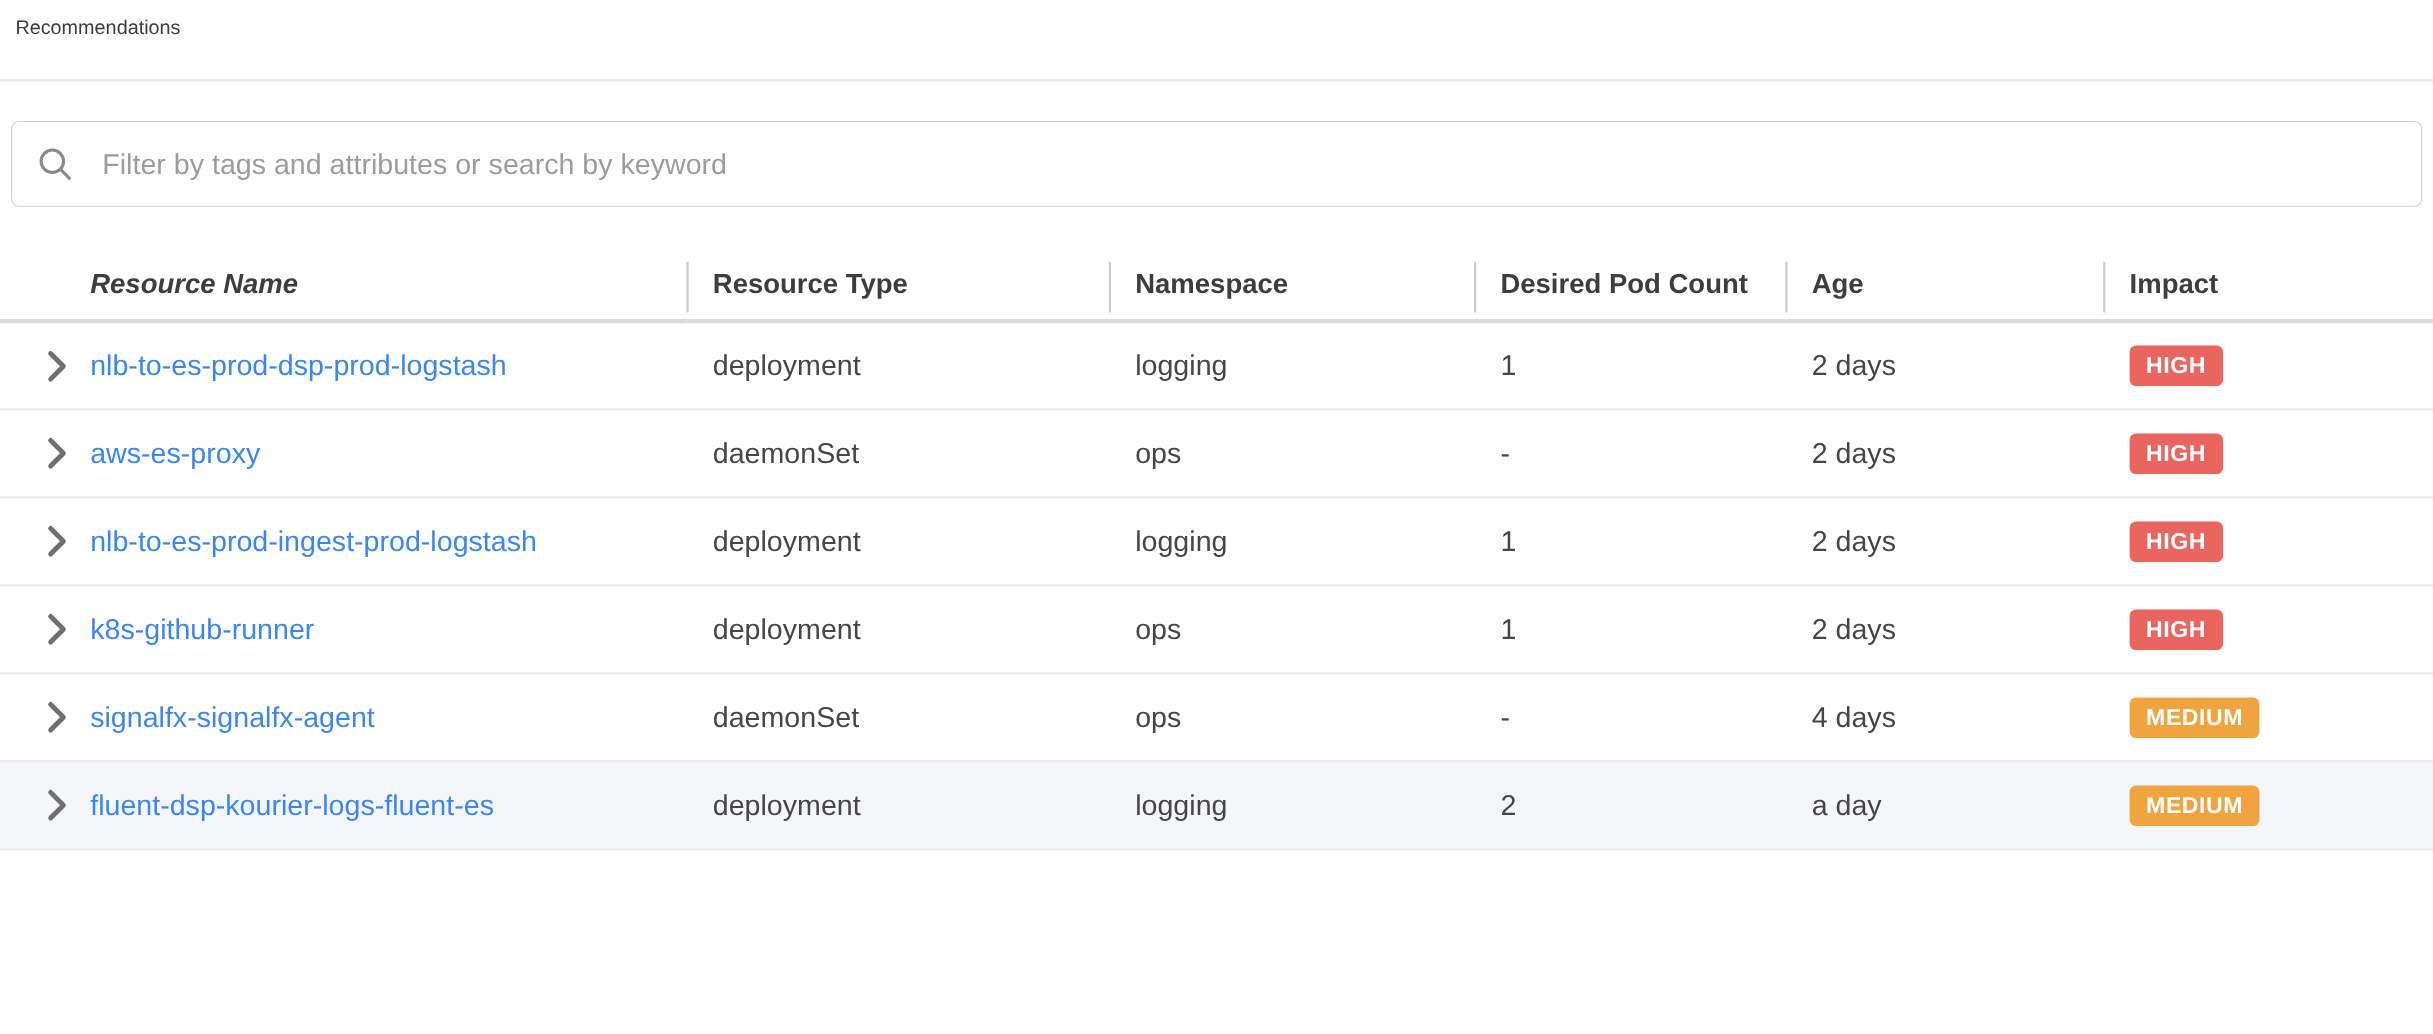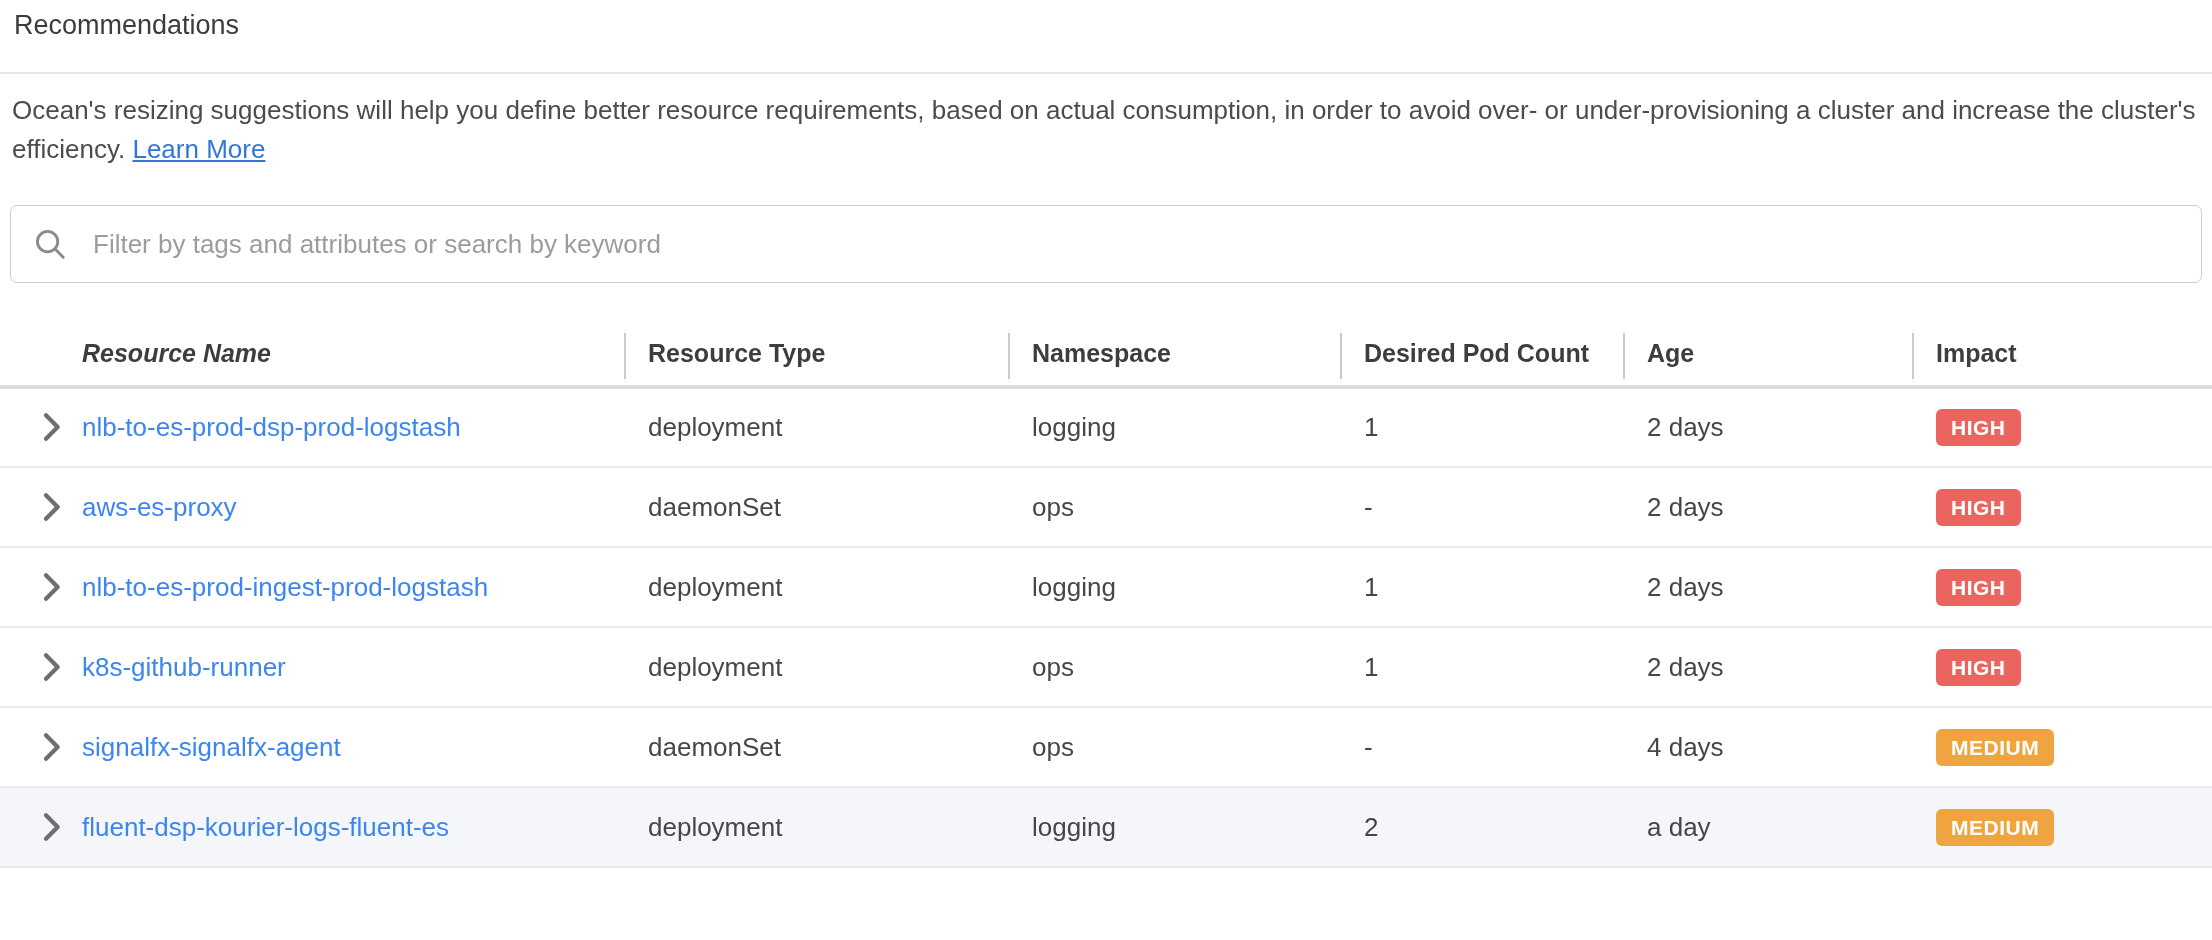--- a/index.html
+++ b/index.html
@@ -7,21 +7,21 @@
   body {
     width: 2212px; height: 940px; overflow: hidden;
     background: #ffffff;
     font-family: "Liberation Sans", sans-serif;
     color: #464646;
   }
   .page { position: relative; width: 2212px; height: 940px; }
 
   h1.page-title {
     margin: 0; padding: 9px 0 0 14px;
-    font-size: 27px; line-height: 32px;
+    font-size: 18px; line-height: 32px;
     font-weight: 400; color: #3c3c3c;
   }
   .title-divider { height: 2px; background: #e7e7e7; margin-top: 31px; }
 
   .description {
     margin: 17px 14px 0 12px;
     font-size: 26px; line-height: 39px; color: #4c4c4c;
   }
   .description .line { display: block; white-space: nowrap; }
   .learn-more { color: #3277d8; text-decoration: underline; cursor: pointer; }
@@ -62,44 +62,39 @@
 
   tbody tr { height: 80px; }
   tbody td {
     vertical-align: middle; font-size: 26px; color: #464646;
     border-bottom: 2px solid #ebebeb;
     padding: 0 0 0 24px; overflow: hidden; white-space: nowrap;
   }
   tbody tr.highlighted td { background: #f4f6fa; }
 
   td.c-name { padding-left: 40px; }
-  .name-wrap { display: flex; }
+  .name-wrap { display: flex; align-items: center; }
   .chev { display: inline-flex; width: 24px; margin-right: 18px; cursor: pointer; flex: 0 0 auto; }
   .res-link { color: #3b86ef; text-decoration: none; cursor: pointer; }
 
   .badge {
     display: inline-block; padding: 6px 15px; border-radius: 6px;
     color: #ffffff; font-size: 21px; font-weight: 700; letter-spacing: 0.5px;
     line-height: 25px;
   }
 </style>
 </head>
 <body>
 
 <div class="page">
 
   <h1 class="page-title">Recommendations</h1>
 
   <div class="title-divider"></div>
 
-  <p class="description">
-    <span class="line">Ocean's resizing suggestions will help you define better resource requirements, based on actual consumption, in order to avoid over- or under-provisioning a cluster and increase the cluster's</span>
-    <span>efficiency.</span>
-    <a class="learn-more" href="#">Learn More</a>
-  </p>
 
   <div class="search-box">
     <span class="icon">
       <svg width="34" height="34" viewBox="0 0 24 24" fill="none" stroke="#8a8a8a" stroke-width="2" stroke-linecap="round">
         <circle cx="10.3" cy="10.3" r="7.2"></circle>
         <line x1="15.6" y1="15.6" x2="21.3" y2="21.3"></line>
       </svg>
     </span>
     <input type="text" placeholder="Filter by tags and attributes or search by keyword" style="">
   </div>

